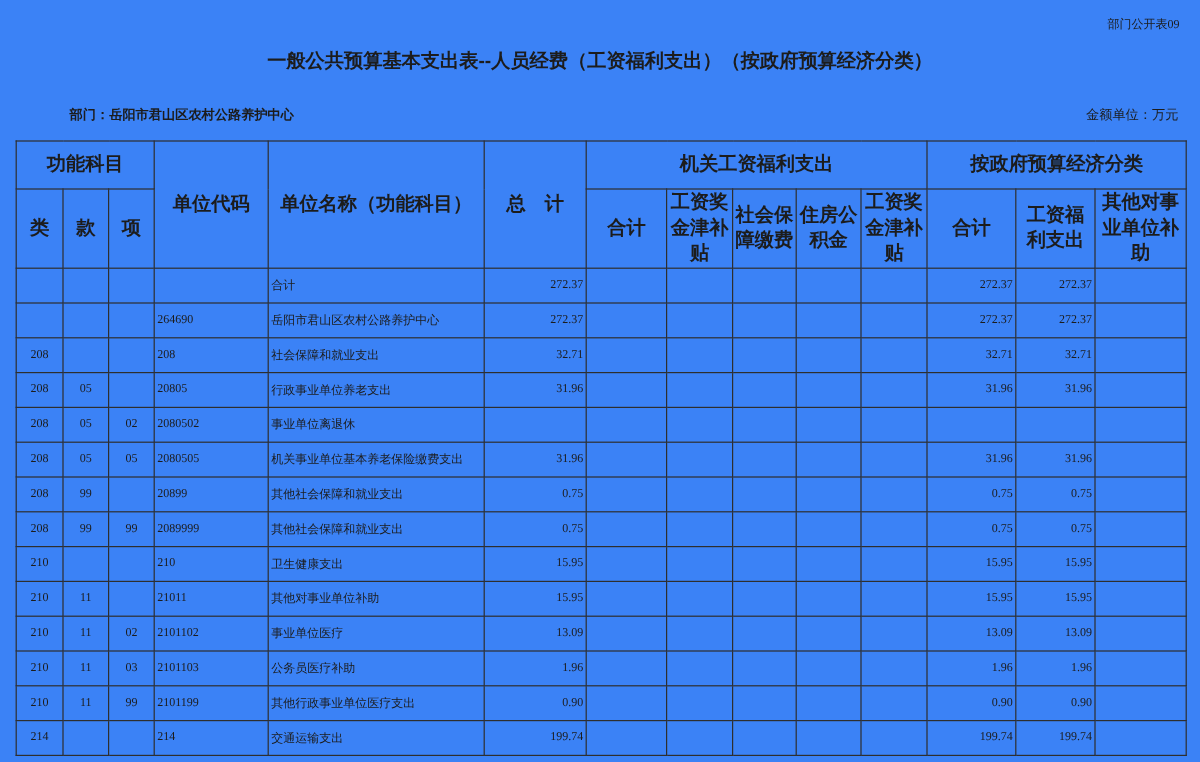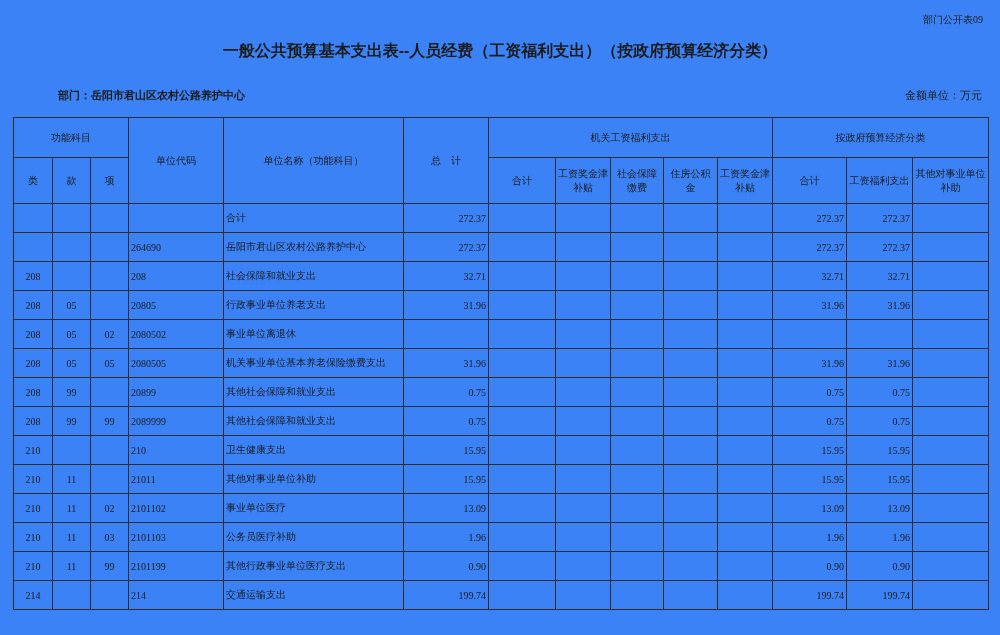--- a/index.html
+++ b/index.html
@@ -21,21 +21,21 @@
   }
   .meta .dept{font-weight:bold;}
   table.budget{
     position:absolute;top:117px;left:13px;width:976px;
     border-collapse:collapse;table-layout:fixed;
   }
   table.budget th,table.budget td{
     border:1px solid #2e2e2e;padding:0 2px;overflow:hidden;
   }
   thead th{
-    font-size:10px;font-weight:normal;text-align:center;vertical-align:middle;line-height:1.35;
+    font-size:16px;font-weight:bold;text-align:center;vertical-align:middle;line-height:1.35;
     padding:0 1px;
   }
   thead tr.h1{height:40px;}
   thead tr.h2{height:46px;}
   tbody tr{height:29px;}
   tbody td{font-size:10px;vertical-align:middle;white-space:nowrap;}
   .c{text-align:center;}
   .l{text-align:left;}
   .r{text-align:right;padding-right:3px;}
   .ci0{padding-left:2px;}

